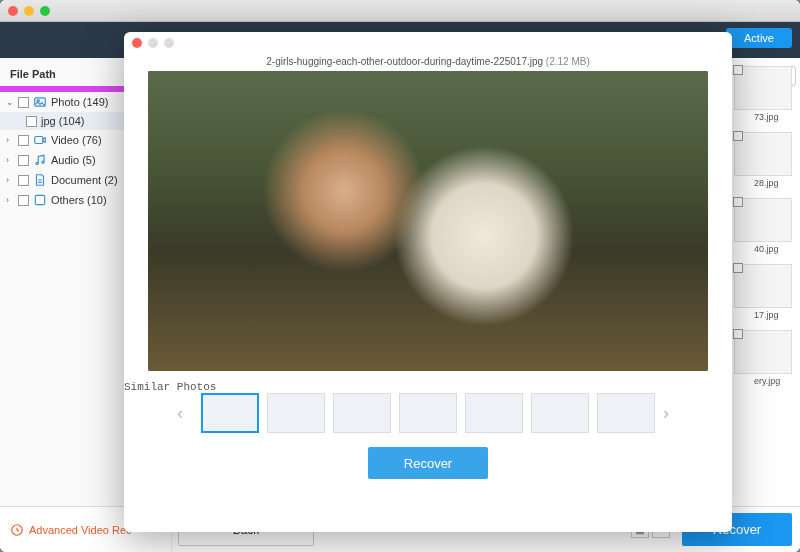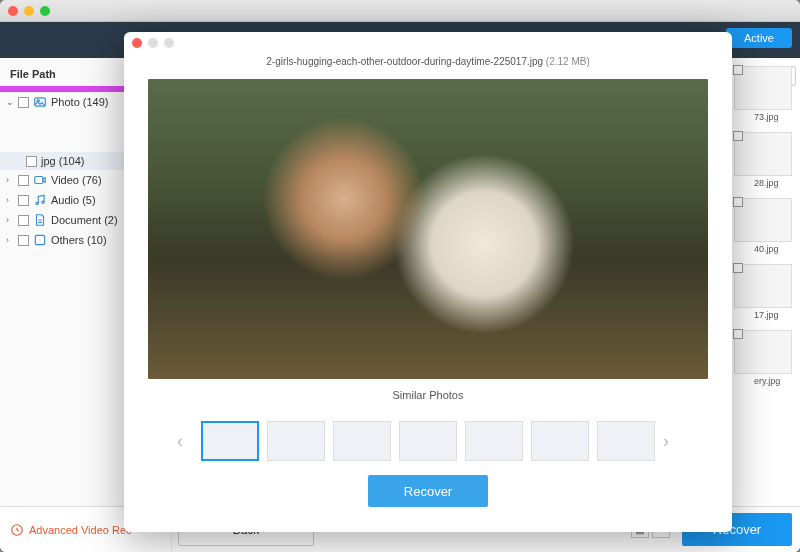--- a/index.html
+++ b/index.html
@@ -14,21 +14,21 @@
 
 .header { height: 36px; background: #2b3a4a; display: flex; align-items: center; justify-content: center; position: relative; color: #fff; }
 .brand { display: flex; align-items: center; gap: 6px; font-size: 14px; font-weight: 500; }
 .brand-icon { width: 16px; height: 16px; }
 .active-btn { position: absolute; right: 8px; top: 6px; background: #1a97f0; color: #fff; border: none; padding: 4px 18px; font-size: 11px; border-radius: 3px; cursor: pointer; }
 
 .body { display: flex; height: calc(552px - 22px - 36px - 46px); }
 .sidebar { width: 172px; border-right: 1px solid #e0e0e0; background: #fafafa; font-size: 11px; color: #333; padding-top: 4px; }
 .side-head { padding: 6px 10px; font-weight: 600; border-bottom: 6px solid #d946ef; }
 .tree-row { display: flex; align-items: center; gap: 4px; padding: 3px 6px; cursor: pointer; }
-.tree-row.child { padding-left: 26px; background: #e8eef4; margin-top: 40px; }
+.tree-row.child { padding-left: 26px; background: #e8eef4; }
 .arrow { width: 8px; display: inline-block; font-size: 9px; color: #666; }
 .cb { width: 11px; height: 11px; border: 1px solid #999; background: #fff; }
 .cat-icon { width: 14px; height: 14px; display: inline-flex; align-items: center; justify-content: center; color: #3b8fd6; }
 
 .main { flex: 1; position: relative; background: #fff; }
 .grid-col { position: absolute; right: 8px; top: 8px; width: 58px; }
 .thumb { width: 58px; height: 44px; margin-bottom: 14px; border: 1px solid #ddd; background: #f5f5f5; position: relative; }
 .thumb .cbx { position: absolute; top: -2px; left: -2px; width: 10px; height: 10px; border: 1px solid #999; background: #fff; }
 .thumb-label { font-size: 9px; color: #555; text-align: left; margin-top: -12px; margin-bottom: 10px; margin-left: 20px; }
 .filter-icon { position: absolute; top: 8px; right: 4px; width: 20px; height: 20px; border: 1px solid #ccc; border-radius: 3px; display: flex; align-items: center; justify-content: center; background: #fff; }
@@ -39,24 +39,24 @@
 .spacer { flex: 1; }
 .view-toggle { display: flex; align-items: center; gap: 3px; margin-right: 8px; }
 .vt { width: 18px; height: 16px; border: 1px solid #ccc; display: flex; align-items: center; justify-content: center; font-size: 10px; color: #666; cursor: pointer; }
 .recover-main { width: 110px; margin: 6px 8px 6px 4px; background: #1a97f0; color: #fff; border: none; font-size: 13px; border-radius: 2px; cursor: pointer; }
 
 
 .modal { position: absolute; top: 32px; left: 124px; width: 608px; height: 500px; background: #fff; border-radius: 6px; box-shadow: 0 8px 40px rgba(0,0,0,0.35); overflow: hidden; display: flex; flex-direction: column; }
 .modal-titlebar { height: 22px; display: flex; align-items: center; padding: 0 8px; }
 .modal-titlebar .tl.r { background: #ff5f57; }
 .modal-titlebar .tl.y, .modal-titlebar .tl.g { background: #ddd; }
-.modal-filename { text-align: center; font-size: 10px; color: #555; padding: 2px 0 12px; }
+.modal-filename { text-align: center; font-size: 10px; color: #555; padding: 2px 0 4px; }
 .modal-filename .size { color: #888; }
 .preview-img { margin: 0 24px; height: 300px; background: #3a4530; border-radius: 2px; position: relative; overflow: hidden; }
-.similar-head { text-align: center; font-size: 11px; color: #555; margin: 10px 0 20px; }
+.similar-head { font-size: 11px; color: #555; margin: 10px 0 0; font-family: Liberation Mono, monospace; }
 .carousel { display: flex; align-items: center; justify-content: center; gap: 8px; padding: 0 16px; }
 .car-arrow { width: 16px; color: #bbb; font-size: 18px; cursor: pointer; user-select: none; }
 .car-thumb { width: 58px; height: 40px; border: 1px solid #ddd; background: #eef2f6; cursor: pointer; }
 .car-thumb.sel { border: 2px solid #1a97f0; }
 .modal-recover { display: block; margin: 14px auto 12px; width: 120px; height: 32px; background: #3aa4ea; color: #fff; border: none; font-size: 13px; border-radius: 2px; cursor: pointer; }
 
 
 .preview-img::before { content:""; position:absolute; inset:0; background: radial-gradient(circle at 35% 40%, #d9b08c 0%, #b8875f 10%, transparent 20%), radial-gradient(circle at 60% 55%, #f0e8d8 0%, #ddd5c5 14%, transparent 24%), linear-gradient(180deg, #5a6b4a 0%, #4a5838 30%, #3a3a28 60%, #6a5a38 100%); }
 </style>
 </head>

